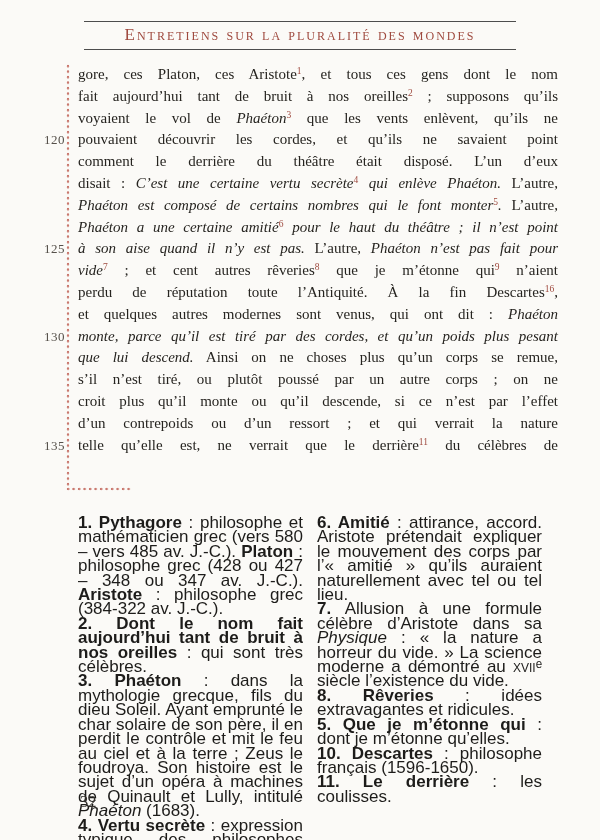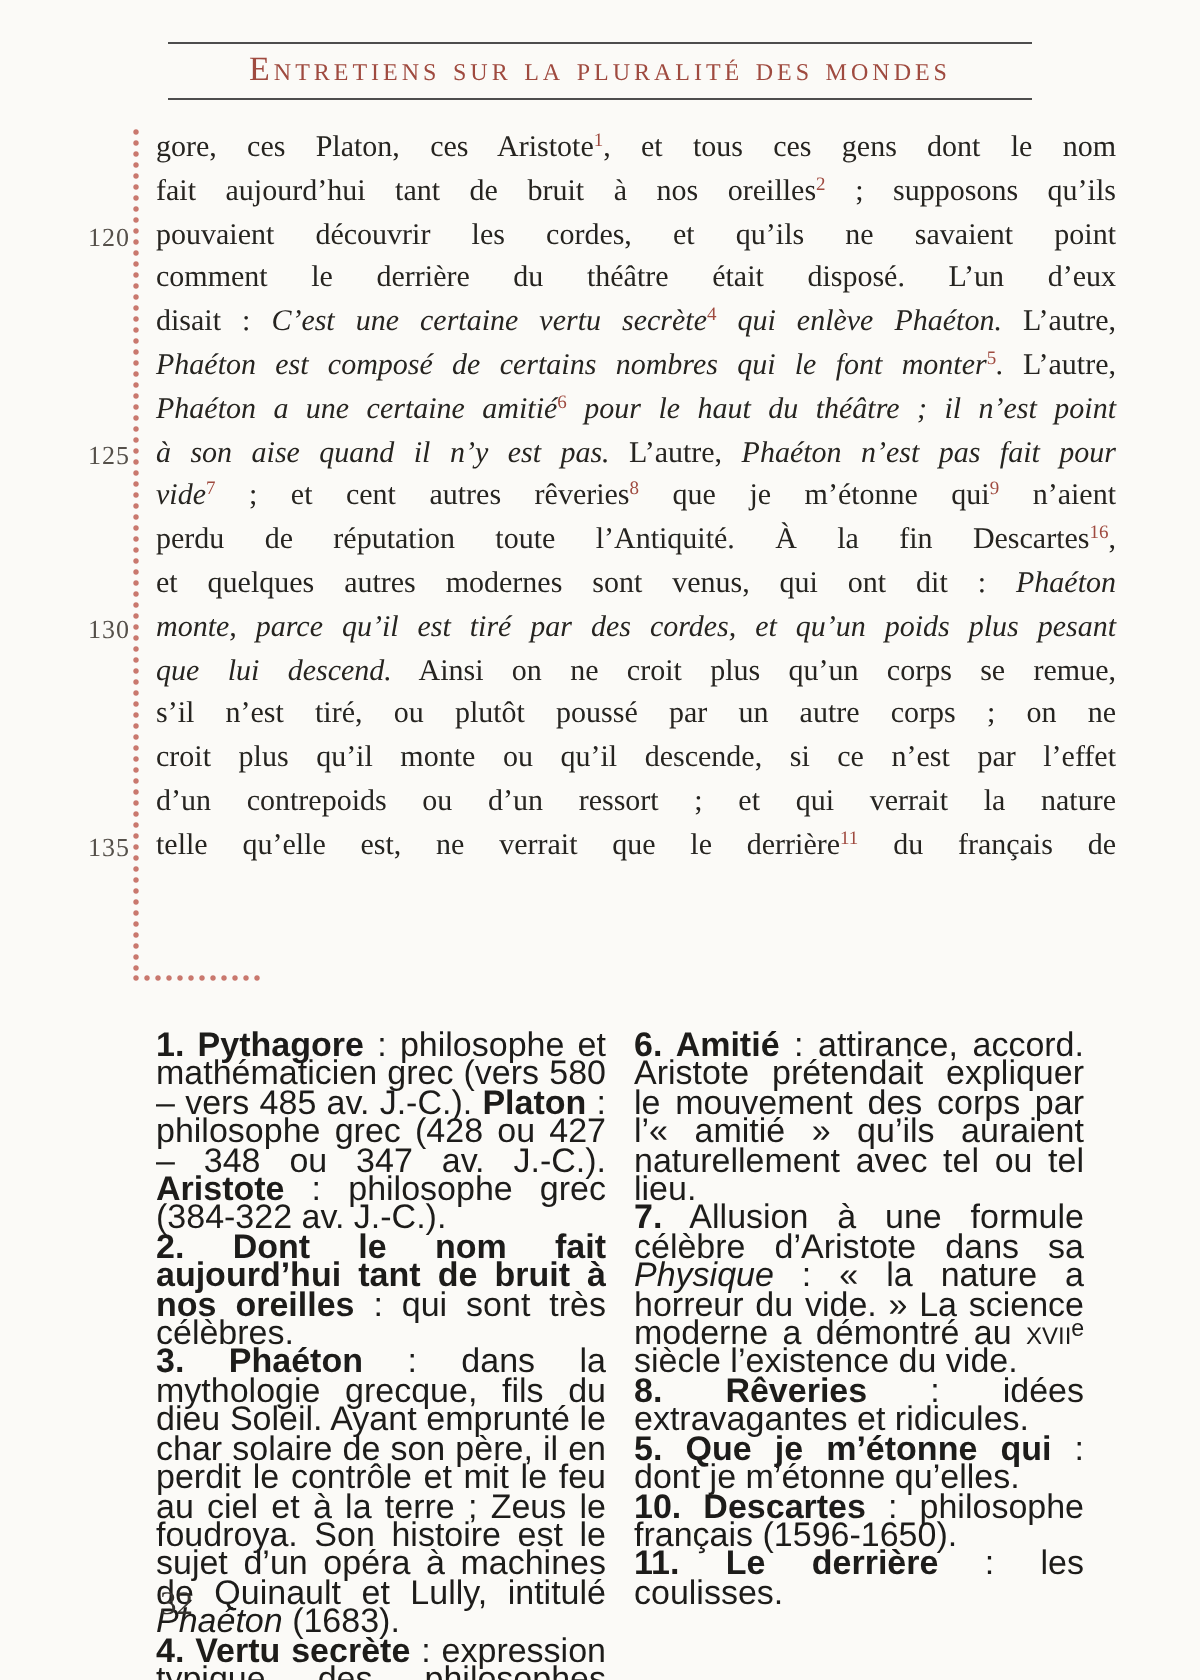--- a/index.html
+++ b/index.html
@@ -110,35 +110,36 @@
     <span class="head-title">Entretiens sur la pluralité des mondes</span>
     <div class="head-rule"></div>
   </div>
 
   <div class="vdots"></div>
   <div class="hdots"></div>
 
   <div class="main-text">
       <div class="text-line"><span>gore, ces Platon, ces Aristote</span><span class="sup">1</span><span>, et tous ces gens dont le nom</span></div>
       <div class="text-line"><span>fait aujourd’hui tant de bruit à nos oreilles</span><span class="sup">2</span><span> ; supposons qu’ils</span></div>
+      <div class="text-line"><span>voyaient le vol de </span><span class="it">Phaéton</span><span class="sup">3</span><span> que les vents enlèvent, qu’ils ne</span></div>
       <div class="text-line"><span class="line-num">120</span><span>pouvaient découvrir les cordes, et qu’ils ne savaient point</span></div>
       <div class="text-line"><span>comment le derrière du théâtre était disposé. L’un d’eux</span></div>
       <div class="text-line"><span>disait : </span><span class="it">C’est une certaine vertu secrète</span><span class="sup">4</span><span class="it"> qui enlève Phaéton.</span><span> L’autre,</span></div>
       <div class="text-line"><span class="it">Phaéton est composé de certains nombres qui le font monter</span><span class="sup">5</span><span class="it">.</span><span> L’autre,</span></div>
       <div class="text-line"><span class="it">Phaéton a une certaine amitié</span><span class="sup">6</span><span class="it"> pour le haut du théâtre ; il n’est point</span></div>
       <div class="text-line"><span class="line-num">125</span><span class="it">à son aise quand il n’y est pas.</span><span> L’autre, </span><span class="it">Phaéton n’est pas fait pour</span></div>
       <div class="text-line"><span class="it">vide</span><span class="sup">7</span><span> ; et cent autres rêveries</span><span class="sup">8</span><span> que je m’étonne qui</span><span class="sup">9</span><span> n’aient</span></div>
       <div class="text-line"><span>perdu de réputation toute l’Antiquité. À la fin Descartes</span><span class="sup">16</span><span>,</span></div>
       <div class="text-line"><span>et quelques autres modernes sont venus, qui ont dit : </span><span class="it">Phaéton</span></div>
       <div class="text-line"><span class="line-num">130</span><span class="it">monte, parce qu’il est tiré par des cordes, et qu’un poids plus pesant</span></div>
-      <div class="text-line"><span class="it">que lui descend.</span><span> Ainsi on ne croit plus qu’un corps se remue,</span></div>
+      <div class="text-line"><span class="it">que lui descend.</span><span> Ainsi on ne choses plus qu’un corps se remue,</span></div>
       <div class="text-line"><span>s’il n’est tiré, ou plutôt poussé par un autre corps ; on ne</span></div>
       <div class="text-line"><span>croit plus qu’il monte ou qu’il descende, si ce n’est par l’effet</span></div>
       <div class="text-line"><span>d’un contrepoids ou d’un ressort ; et qui verrait la nature</span></div>
-      <div class="text-line"><span class="line-num">135</span><span>telle qu’elle est, ne verrait que le derrière</span><span class="sup">11</span><span> du français de</span></div>
+      <div class="text-line"><span class="line-num">135</span><span>telle qu’elle est, ne verrait que le derrière</span><span class="sup">11</span><span> du célèbres de</span></div>
     </div>
 
   <div class="footnotes">
     <div class="fn-col">
         <p class="footnote"><span class="bd">1. Pythagore</span><span> : philosophe et mathématicien grec (vers 580 – vers 485 av. J.-C.). </span><span class="bd">Platon</span><span> : philosophe grec (428 ou 427 – 348 ou 347 av. J.-C.). </span><span class="bd">Aristote</span><span> : philosophe grec (384-322 av. J.-C.).</span></p>
         <p class="footnote"><span class="bd">2. Dont le nom fait aujourd’hui tant de bruit à nos oreilles</span><span> : qui sont très célèbres.</span></p>
         <p class="footnote"><span class="bd">3. Phaéton</span><span> : dans la mythologie grecque, fils du dieu Soleil. Ayant emprunté le char solaire de son père, il en perdit le contrôle et mit le feu au ciel et à la terre ; Zeus le foudroya. Son histoire est le sujet d’un opéra à machines de Quinault et Lully, intitulé </span><span class="it">Phaéton</span><span> (1683).</span></p>
         <p class="footnote"><span class="bd">4. Vertu secrète</span><span> : expression typique des philosophes scolastiques (héritiers d’Aristote), qui expliquent les phénomènes naturels par des qualités secrètes propres aux choses et aux êtres.</span></p>
       </div>
     <div class="fn-col">

